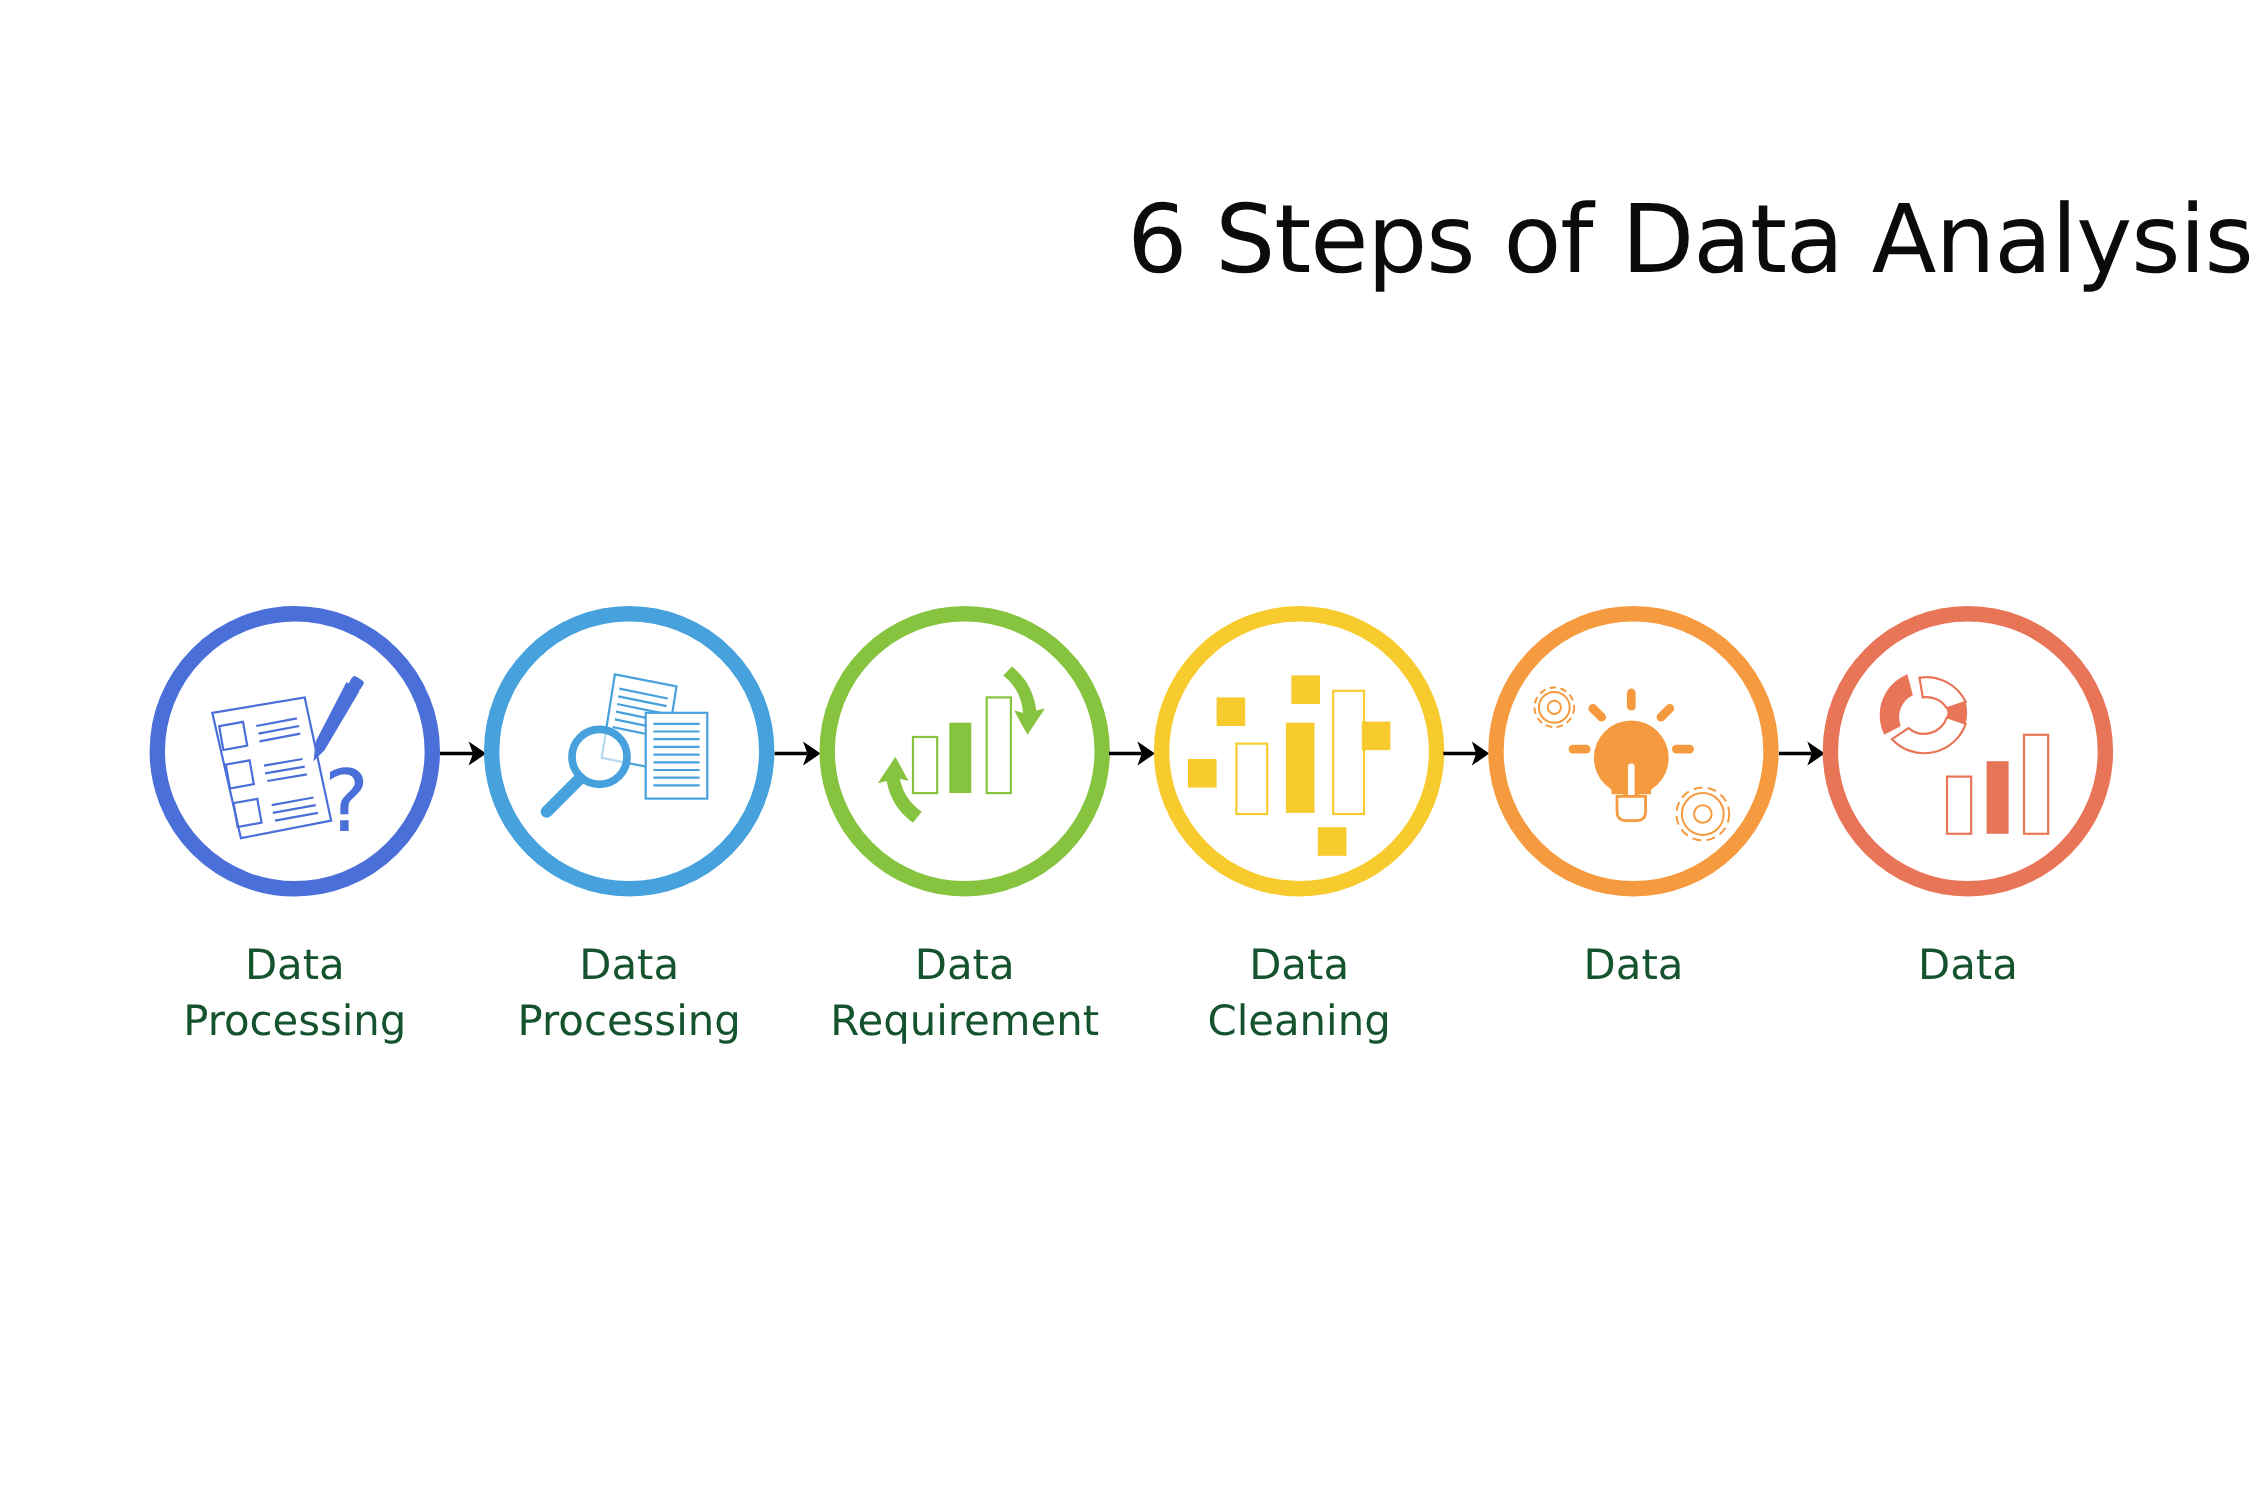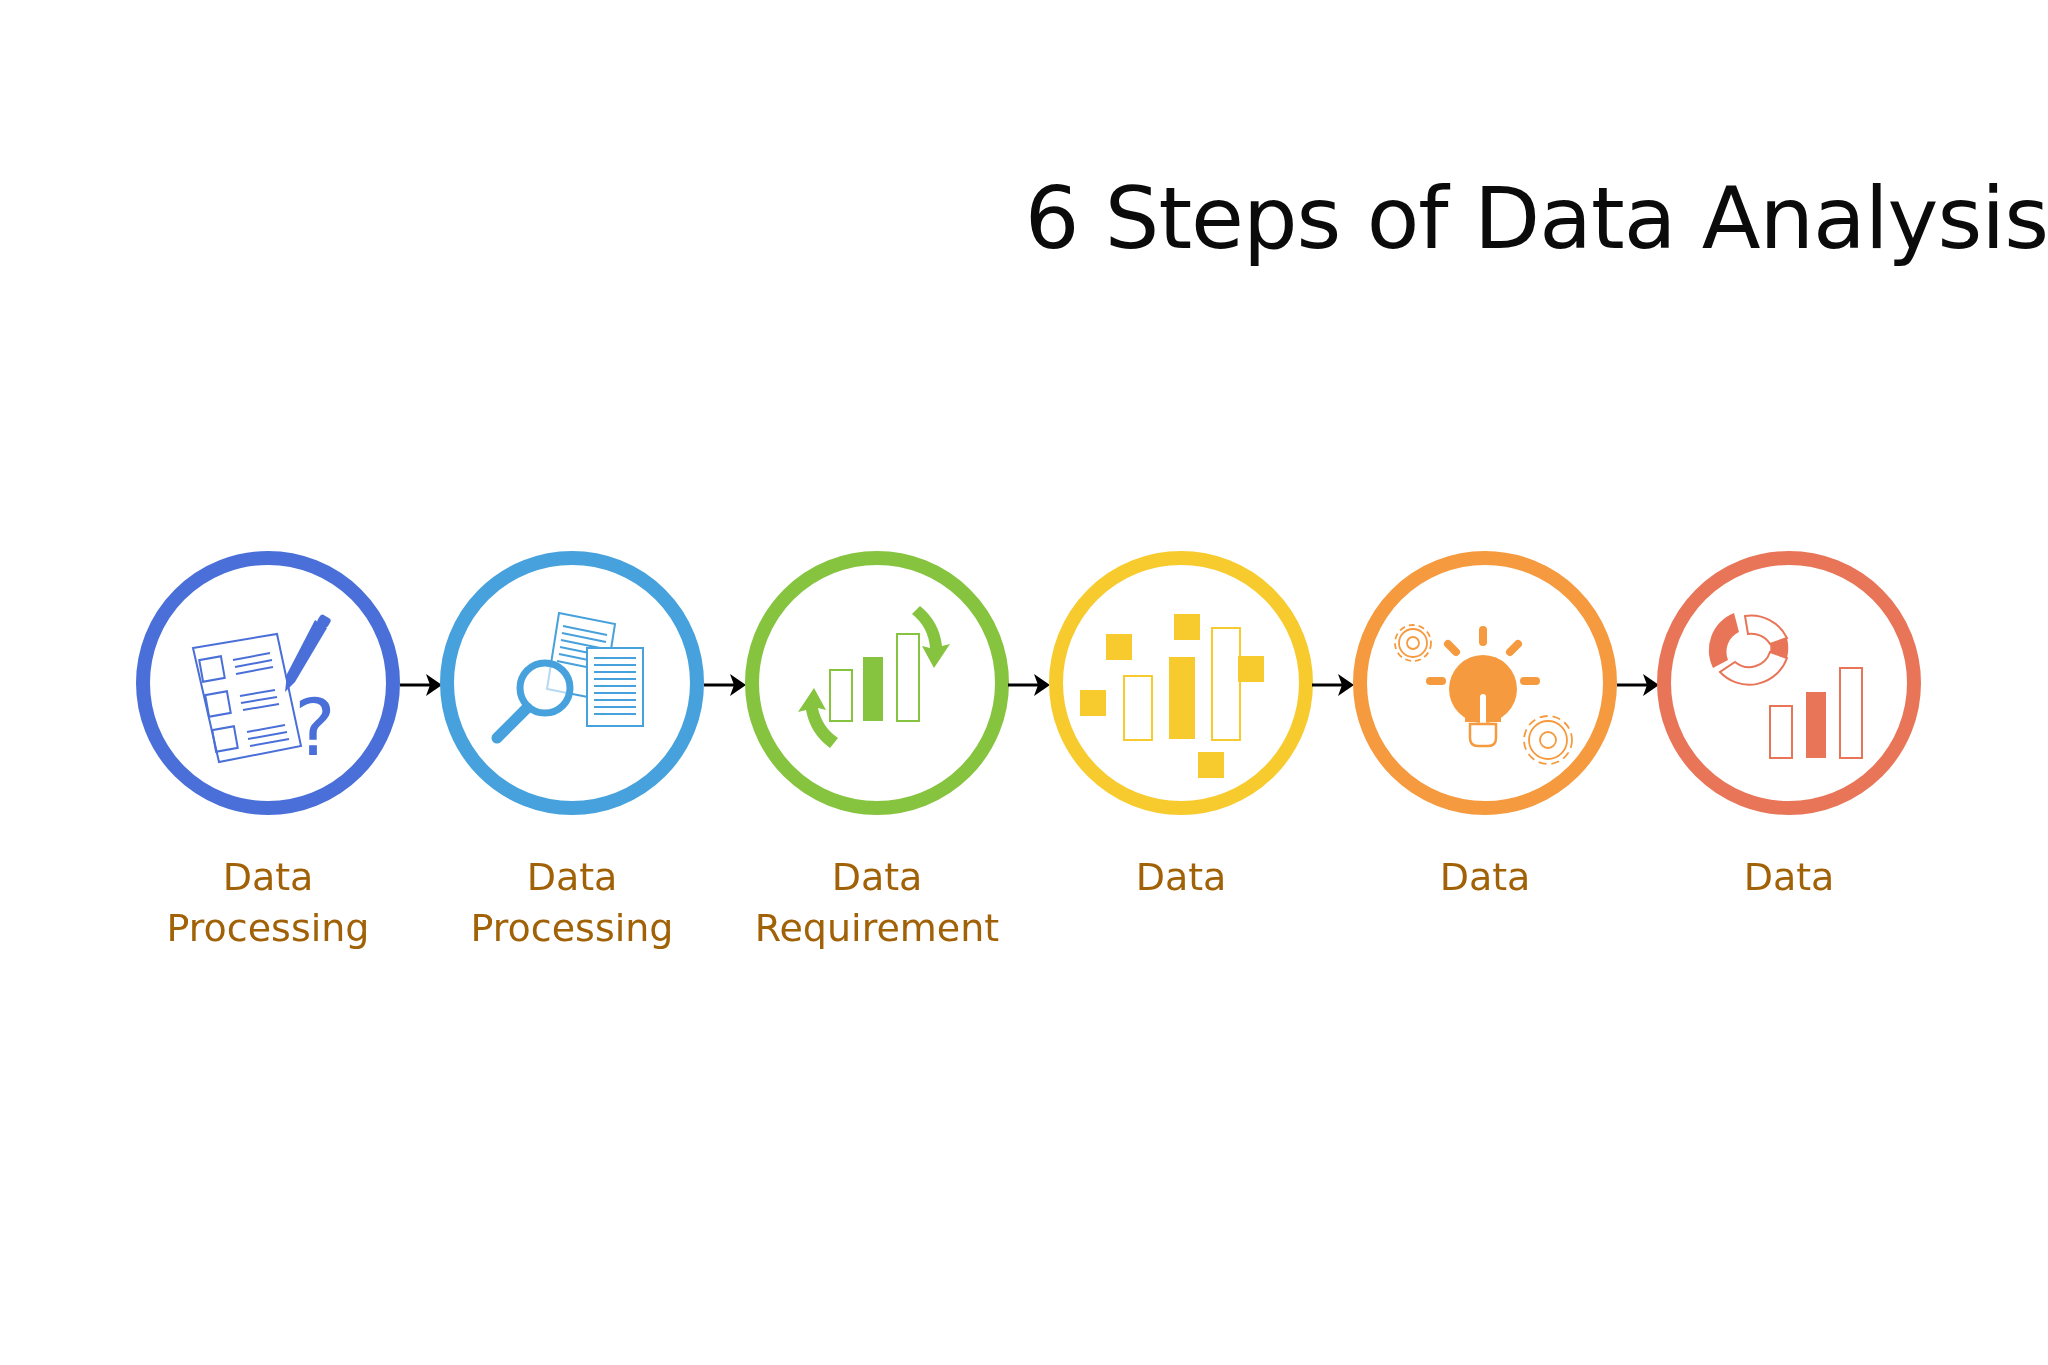--- a/index.html
+++ b/index.html
@@ -5,21 +5,21 @@
     html, body { margin: 0; padding: 0; background: #ffffff; }
     body { width: 2048px; height: 1365px; position: relative; overflow: hidden;
            font-family: "DejaVu Sans", "Liberation Sans", sans-serif; color: #111; }
     .title { position: absolute; left: 0; top: 168px; width: 2048px; text-align: right;
              font-size: 86px; font-weight: 400; letter-spacing: -1px; color: #0b0b0b;
              font-family: "DejaVu Sans", sans-serif; }
     .flow { position: absolute; left: 0; top: 0; width: 2048px; height: 1365px; }
     .step { position: absolute; width: 300px; top: 550px; }
     .circle { position: absolute; left: 17px; top: 0; width: 266px; height: 266px; }
     .label { position: absolute; left: -20px; top: 302px; width: 340px; text-align: center;
-             font-size: 38px; line-height: 51px; color: #a16207; font-family: "DejaVu Sans", sans-serif; }
+             font-size: 38px; line-height: 51px; color: #14532d; font-family: "DejaVu Sans", sans-serif; }
     .label span { display: block; }
     .arrow { position: absolute; top: 670px; width: 42px; height: 30px; }
   </style>
 </head>
 <body>
 
 <div class="title">6 Steps of Data Analysis</div>
 
 <div class="flow">
 
@@ -125,20 +125,21 @@
       <rect x="32" y="140" width="26" height="26" fill="#F7CB2E"></rect>
       <rect x="126" y="64" width="26" height="26" fill="#F7CB2E"></rect>
       <rect x="190" y="106" width="26" height="26" fill="#F7CB2E"></rect>
       <rect x="150" y="202" width="26" height="26" fill="#F7CB2E"></rect>
       <rect x="76" y="126" width="28" height="64" fill="none" stroke="#F7CB2E" stroke-width="2"></rect>
       <rect x="121" y="107" width="26" height="82" fill="#F7CB2E"></rect>
       <rect x="164" y="78" width="28" height="112" fill="none" stroke="#F7CB2E" stroke-width="2"></rect>
     </svg>
     <div class="label">
       <span>Data</span>
+      <span>Cleaning</span>
     </div>
   </div>
 
   <svg class="arrow" style="left:1312px;" viewBox="0 0 42 30">
     <line x1="0" y1="15" x2="30" y2="15" stroke="#000" stroke-width="3"></line>
     <polygon points="26,4 42,15 26,26 30,15" fill="#000"></polygon>
   </svg>
 
   <div class="step" style="left:1335px;">
     <svg class="circle" viewBox="0 0 266 266">

